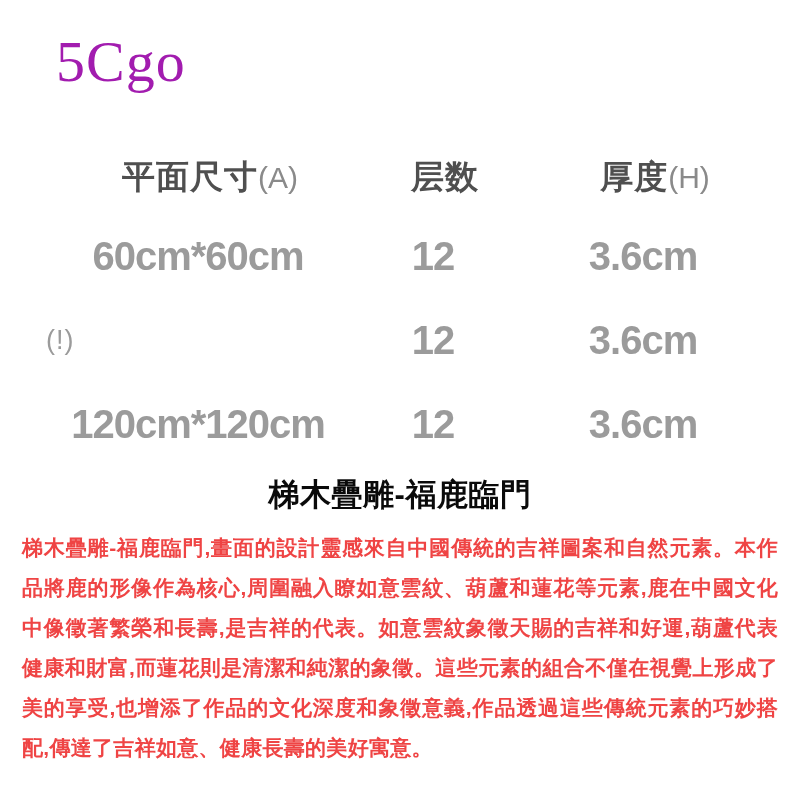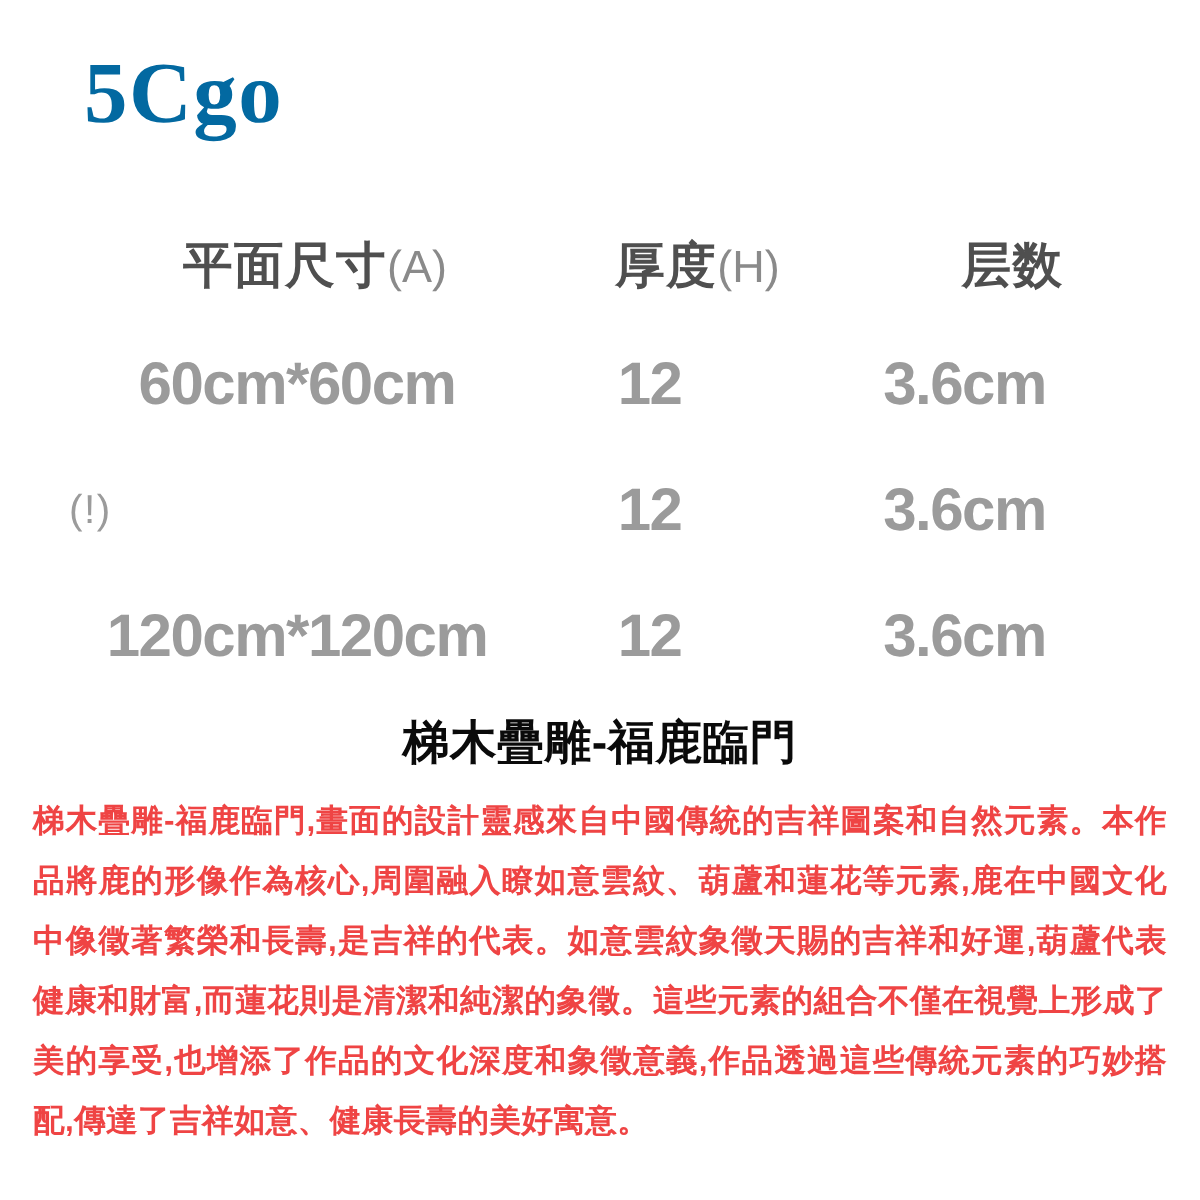--- a/index.html
+++ b/index.html
@@ -20,24 +20,24 @@
   .header {
     position: absolute;
     top: 0; left: 0; right: 0;
     height: 120px;
   }
   .logo {
     position: absolute;
     left: 56px;
     top: 30px;
     font-family: "Liberation Serif", serif;
-    font-weight: 700;
+    font-weight: 400;
     font-size: 58px;
     letter-spacing: 1px;
-    color: #0369a1;
+    color: #a21caf;
     line-height: 1.1;
   }
   .page-title {
     position: absolute;
     left: 0;
     right: 0;
     top: 34px;
     text-align: center;
     font-size: 48px;
     font-weight: 700;
@@ -128,25 +128,25 @@
 <div class="header">
   <div class="logo">5Cgo</div>
 </div>
 
 <div class="spec-table">
 
   <div class="spec-row head">
     <div class="cell c1">
       <span class="col-label">平面尺寸</span><span class="col-suffix">(A)</span>
     </div>
+    <div class="cell c2">
+      <span class="col-label">层数</span><span class="col-suffix"></span>
+    </div>
     <div class="cell c3">
       <span class="col-label">厚度</span><span class="col-suffix">(H)</span>
-    </div>
-    <div class="cell c2">
-      <span class="col-label">层数</span><span class="col-suffix"></span>
     </div>
   </div>
 
   <div class="spec-row">
     <div class="cell c1">
       <span class="val">60cm*60cm</span>
     </div>
     <div class="cell c2">
       <span class="val">12</span>
     </div>

